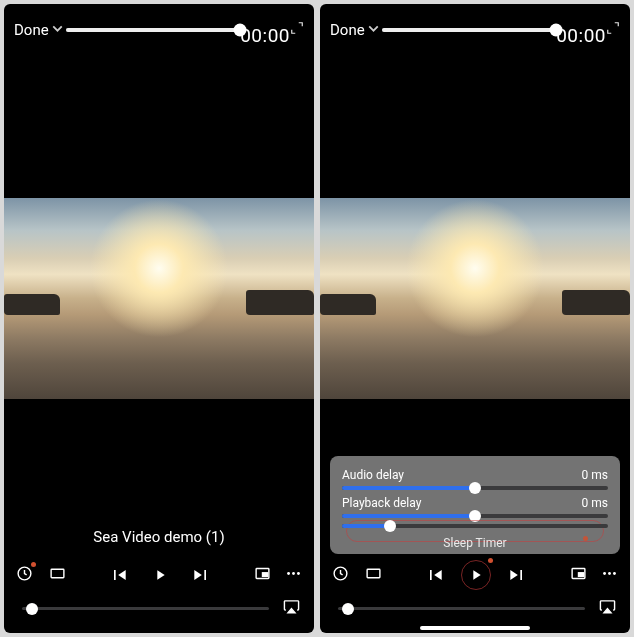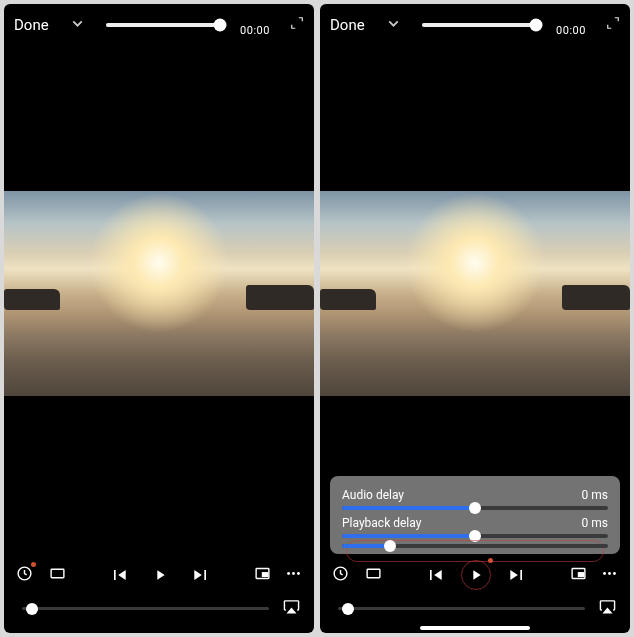--- a/index.html
+++ b/index.html
@@ -20,21 +20,21 @@
     position: relative;
     overflow: hidden;
     display: flex;
     flex-direction: column;
     color: #fff;
   }
   
   .hdr {
     display: flex;
     align-items: center;
-    gap: 20px;
+    gap: 0;
     padding: 8px 10px 6px 10px;
     font-size: 14px;
   }
   .done { font-size: 15px; }
   .chev { opacity: .8; }
   .top-track {
     flex: 1 1 auto;
     height: 4px;
     background: #555;
     border-radius: 2px;
@@ -48,21 +48,21 @@
   }
   .top-track .thumb {
     position: absolute;
     right: 0%;
     top: 50%;
     width: 13px; height: 13px;
     background: #fff;
     border-radius: 50%;
     transform: translate(50%, -50%);
   }
-  .time { font-size: 11px; letter-spacing: .5px; margin-top: 12px; }
+  .time { font-size: 19px; letter-spacing: .5px; margin-top: 12px; }
   .expand-ic { width: 14px; height: 14px; opacity:.9; }
   
   .vid-area {
     flex: 1 1 auto;
     position: relative;
   }
   .frame {
     position: absolute;
     left: 0; right: 0;
     top: 29%;
@@ -227,20 +227,21 @@
           <polyline points="9 21 3 21 3 15"></polyline>
         </svg>
     </span>
   </div>
 
   <div class="vid-area">
     <div class="frame">
       <div class="rock-l"></div>
         <div class="rock-r"></div>
     </div>
+    <div class="title-line">Sea Video demo (1)</div>
   </div>
 
   <div class="ctrls">
     <div style="display:flex;gap:16px;align-items:center">
       <span class="clock-wrap">
         <svg class="ic-sm" viewBox="0 0 24 24" fill="none" stroke="currentColor" stroke-width="2">
             <circle cx="12" cy="12" r="9"></circle>
             <polyline points="12 7 12 12 15 14"></polyline>
           </svg>
         <span class="dot"></span>
@@ -349,20 +350,24 @@
             <div class="sthumb" style="left:50%"></div>
         </div>
       </div>
       <div class="prow" style="position:relative">
         <div class="speed-ring" style="top:0"></div>
         <div class="slider">
           <div class="sfill" style="width:18%"></div>
             <div class="sthumb" style="left:18%"></div>
         </div>
       </div>
+      <div class="sleep">
+        <span>Sleep Timer</span>
+        <span class="dot"></span>
+      </div>
     </div>
   </div>
 
   <div class="ctrls">
     <div style="display:flex;gap:16px;align-items:center">
       <span class="clock-wrap">
         <svg class="ic-sm" viewBox="0 0 24 24" fill="none" stroke="currentColor" stroke-width="2">
             <circle cx="12" cy="12" r="9"></circle>
             <polyline points="12 7 12 12 15 14"></polyline>
           </svg>

